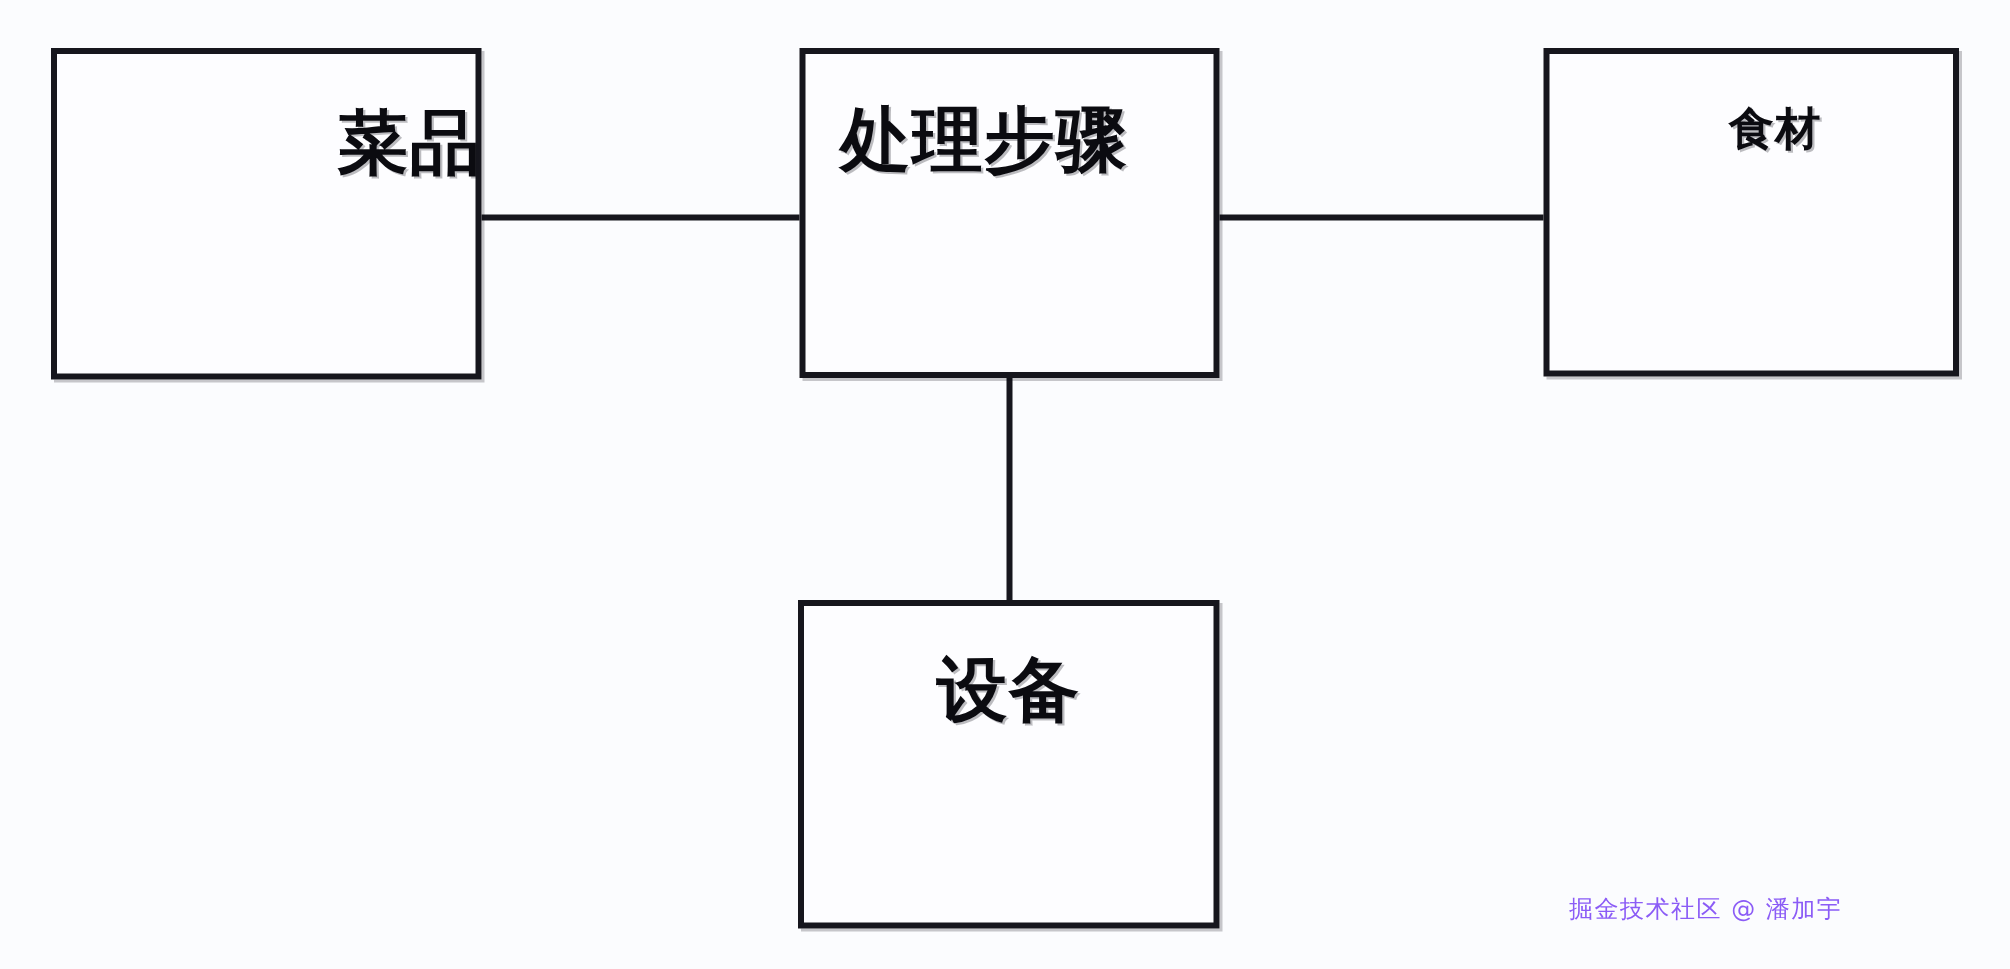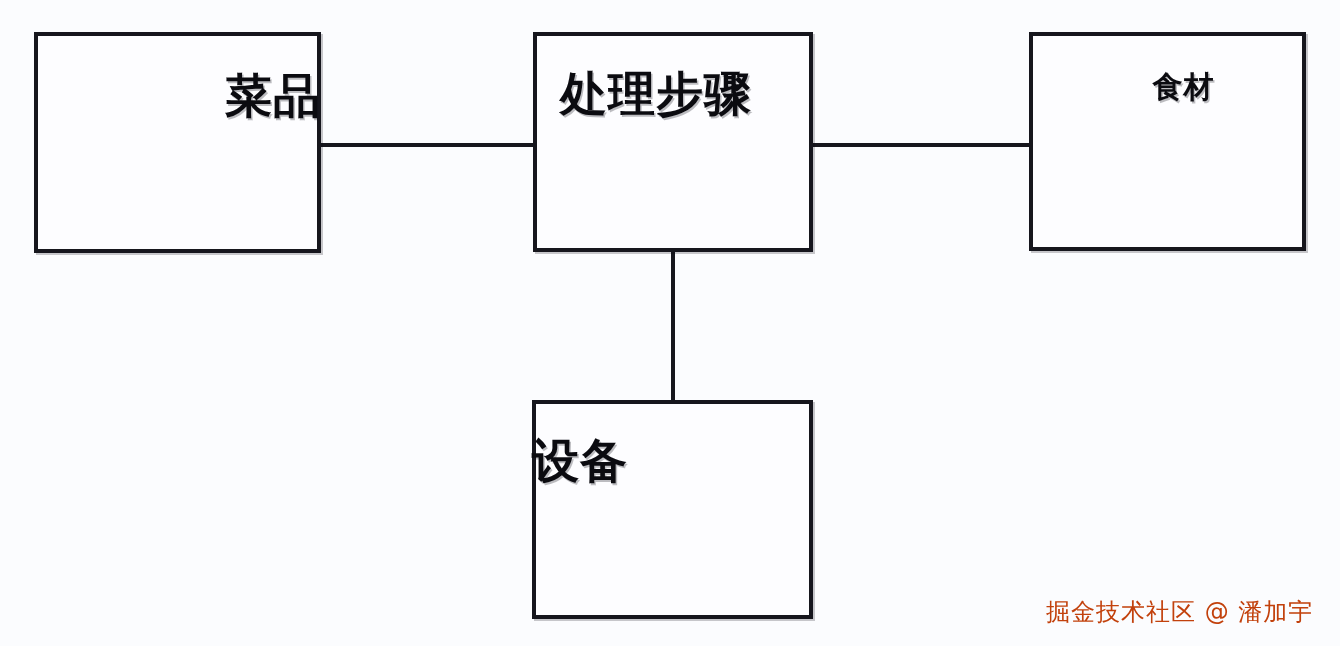--- a/index.html
+++ b/index.html
@@ -66,20 +66,21 @@
     text-align: center;
     font-size: 30px;
     margin-left: 16px;
   }
 
   #node-equipment {
     left: 532px; top: 400px; width: 281px; height: 219px;
   }
   #label-equipment {
     left: 532px; top: 437px; width: 281px;
+    text-align: center;
     font-size: 47px;
   }
 
   
   .edge {
     position: absolute;
     background: #16161d;
   }
   .edge-h { height: 4px; }
   .edge-v { width: 4px; }
@@ -92,22 +93,22 @@
   }
   #edge-steps-equipment {
     left: 671px; top: 249px; height: 154px;
   }
 
   
   #watermark {
     position: absolute;
     left: 1046px;
     top: 596px;
-    font-size: 24px;
-    color: #c2410c;
+    font-size: 16px;
+    color: #8b5cf6;
     letter-spacing: 1px;
     white-space: nowrap;
     font-weight: 400;
   }
 </style>
 </head>
 <body>
 
 <div id="canvas">
 

